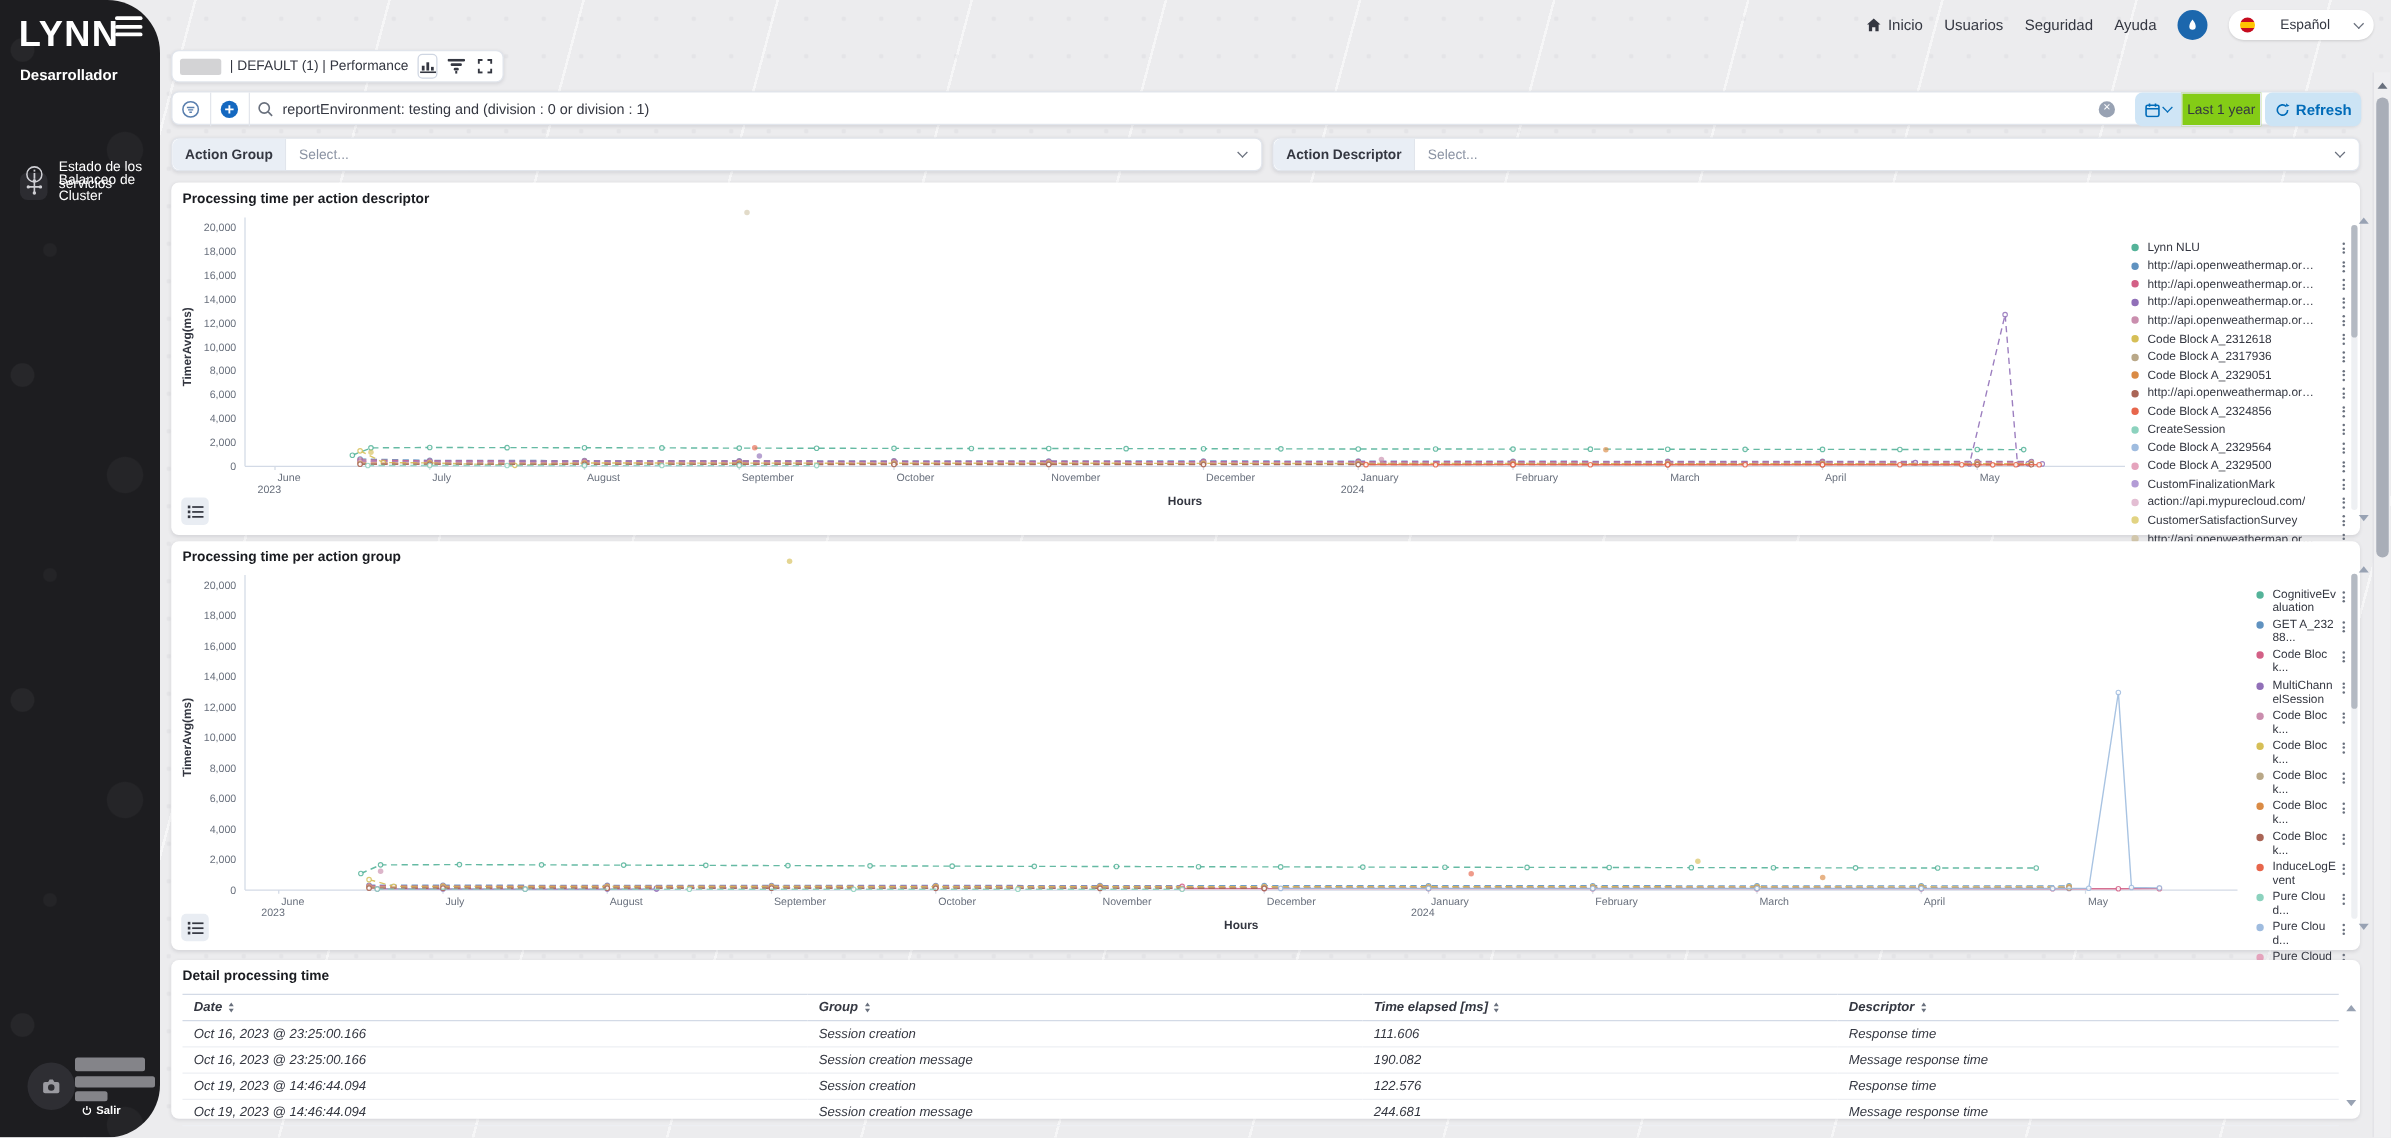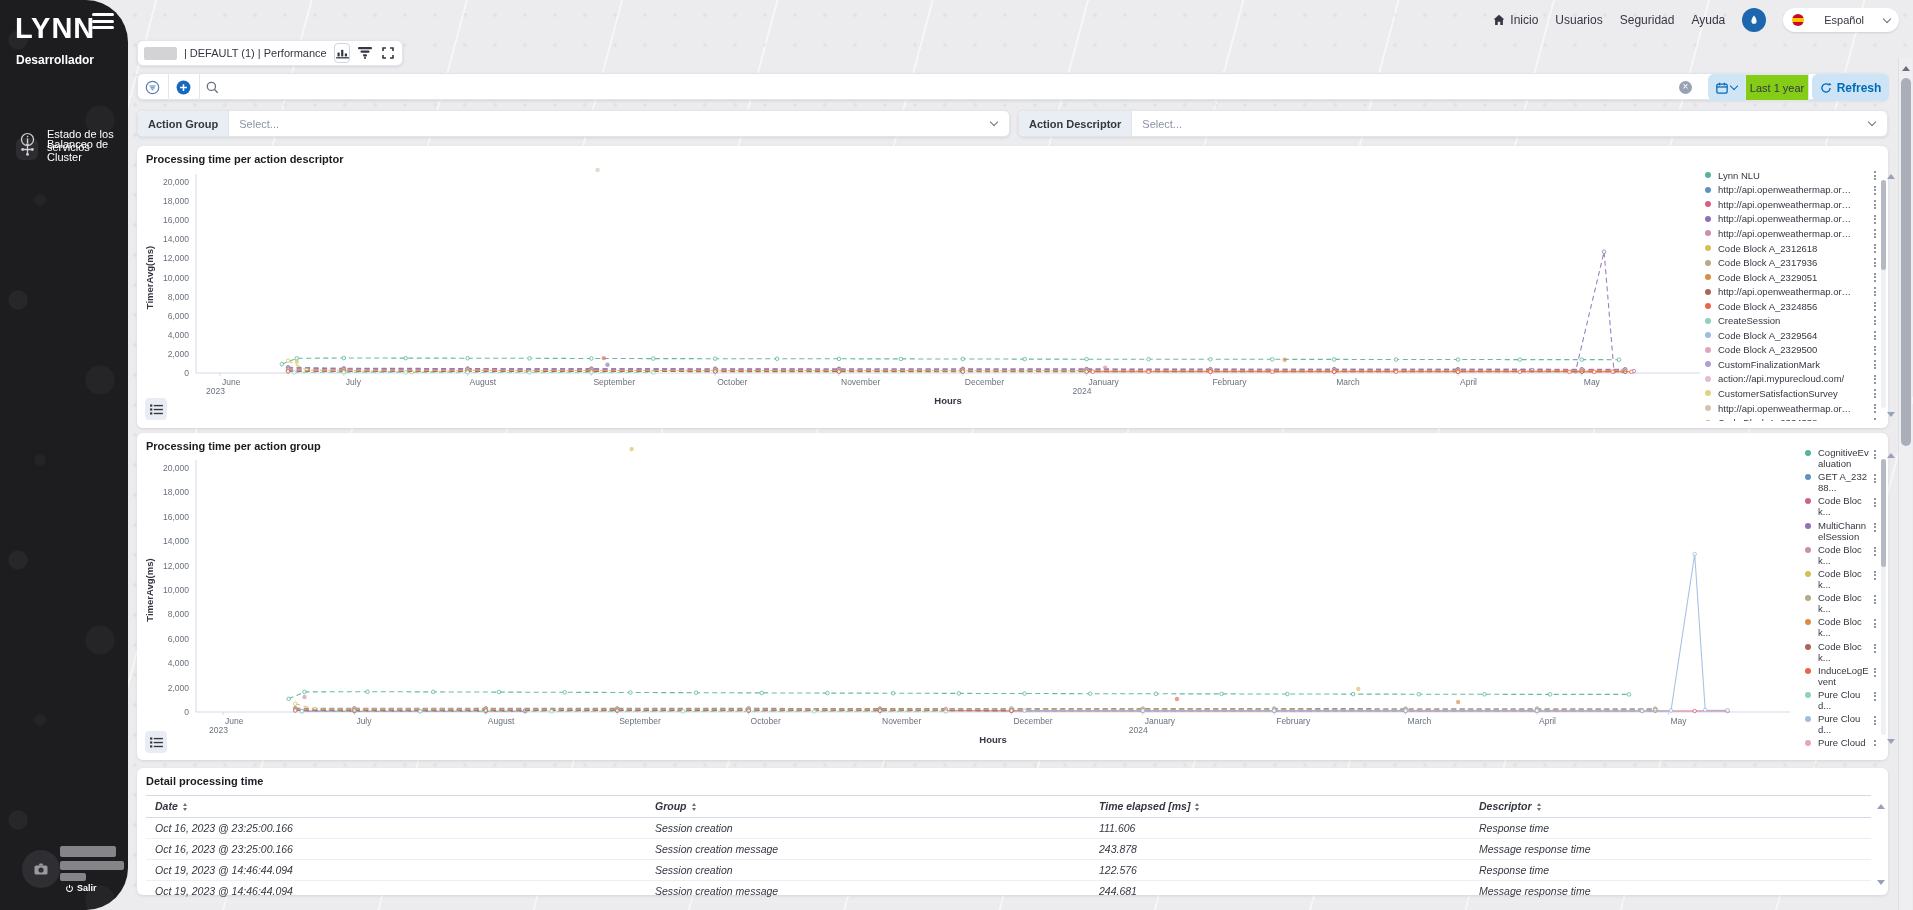--- a/index.html
+++ b/index.html
@@ -83,21 +83,21 @@
   .fg2 { left:1018px; top:110px; width:870px; }
   .fchip { background:#e9eef5; height:100%; display:flex; align-items:center; padding:0 10px;
     font-size:11px; font-weight:700; border-radius:6px 0 0 6px; border-right:1px solid #e1e5ec; white-space:nowrap;}
   .fval { font-size:11px; color:#8b93a3; margin-left:10px; flex:1; }
   .fchev { margin-right:12px; }
 
   
   .chartpanel1 { left:137px; top:146px; width:1751px; height:282px; }
   .chartpanel2 { left:137px; top:433px; width:1751px; height:327px; }
   .chart-svg { position:absolute; left:0; top:0; }
-  .legend { position:absolute; overflow:hidden; }
+  .legend { position:absolute; overflow:hidden;margin-top:23px; }
   .leg1 { left:1568px; top:22px; width:176px; height:253px; }
   .leg2 { left:1668px; top:14px; width:76px; height:300px; }
   .leg-row { position:relative; display:flex; align-items:flex-start; cursor:pointer; }
   .leg1 .leg-row { height:14.55px; align-items:center; }
   .leg2 .leg-row { height:24.2px; }
   .leg-dot { width:6px; height:6px; border-radius:50%; flex:0 0 auto; margin-right:7px; }
   .leg2 .leg-dot { margin-top:3px; }
   .leg-label { font-size:9.5px; color:#343741; white-space:nowrap; overflow:hidden; text-overflow:ellipsis; max-width:134px;}
   .leg2 .leg-label { white-space:normal; line-height:11px; max-width:52px; max-height:22px; word-break:break-all;}
   .dots3 { position:absolute; right:2px; top:2px; display:flex; flex-direction:column; gap:1.5px; padding:1px 3px; cursor:pointer;}
@@ -258,20 +258,21 @@
             <circle cx="8" cy="8" r="7.4" fill="#1468c0"></circle>
             <path d="M8 4.4v7.2M4.4 8h7.2" stroke="#fff" stroke-width="1.6"></path>
           </svg>
       </span>
     </div>
     <div class="query-wrap">
       <svg width="13" height="13" viewBox="0 0 14 14">
           <circle cx="5.8" cy="5.8" r="4.4" fill="none" stroke="#69707d" stroke-width="1.4"></circle>
           <path d="M9.2 9.2l3.4 3.4" stroke="#69707d" stroke-width="1.4"></path>
         </svg>
+      <input class="query-input" value="reportEnvironment: testing and (division : 0 or division : 1)" style="">
     </div>
     <span class="clear-x">×</span>
     <span class="cal-btn">
       <svg width="12" height="12" viewBox="0 0 14 14">
           <rect x="1" y="2.5" width="12" height="10.5" rx="1.5" fill="none" stroke="#006bb8" stroke-width="1.5"></rect>
           <path d="M1 5.8h12" stroke="#006bb8" stroke-width="1.5"></path>
           <path d="M4.2 1v3M9.8 1v3" stroke="#006bb8" stroke-width="1.5"></path>
         </svg>
       <span class="chev" style="border-color:#006bb8;"></span>
     </span>
@@ -1045,21 +1046,21 @@
         <tbody>
           <tr>
             <td>Oct 16, 2023 @ 23:25:00.166</td>
             <td>Session creation</td>
             <td>111.606</td>
             <td>Response time</td>
           </tr>
           <tr>
             <td>Oct 16, 2023 @ 23:25:00.166</td>
             <td>Session creation message</td>
-            <td>243.878</td>
+            <td>190.082</td>
             <td>Message response time</td>
           </tr>
           <tr>
             <td>Oct 19, 2023 @ 14:46:44.094</td>
             <td>Session creation</td>
             <td>122.576</td>
             <td>Response time</td>
           </tr>
           <tr>
             <td>Oct 19, 2023 @ 14:46:44.094</td>

